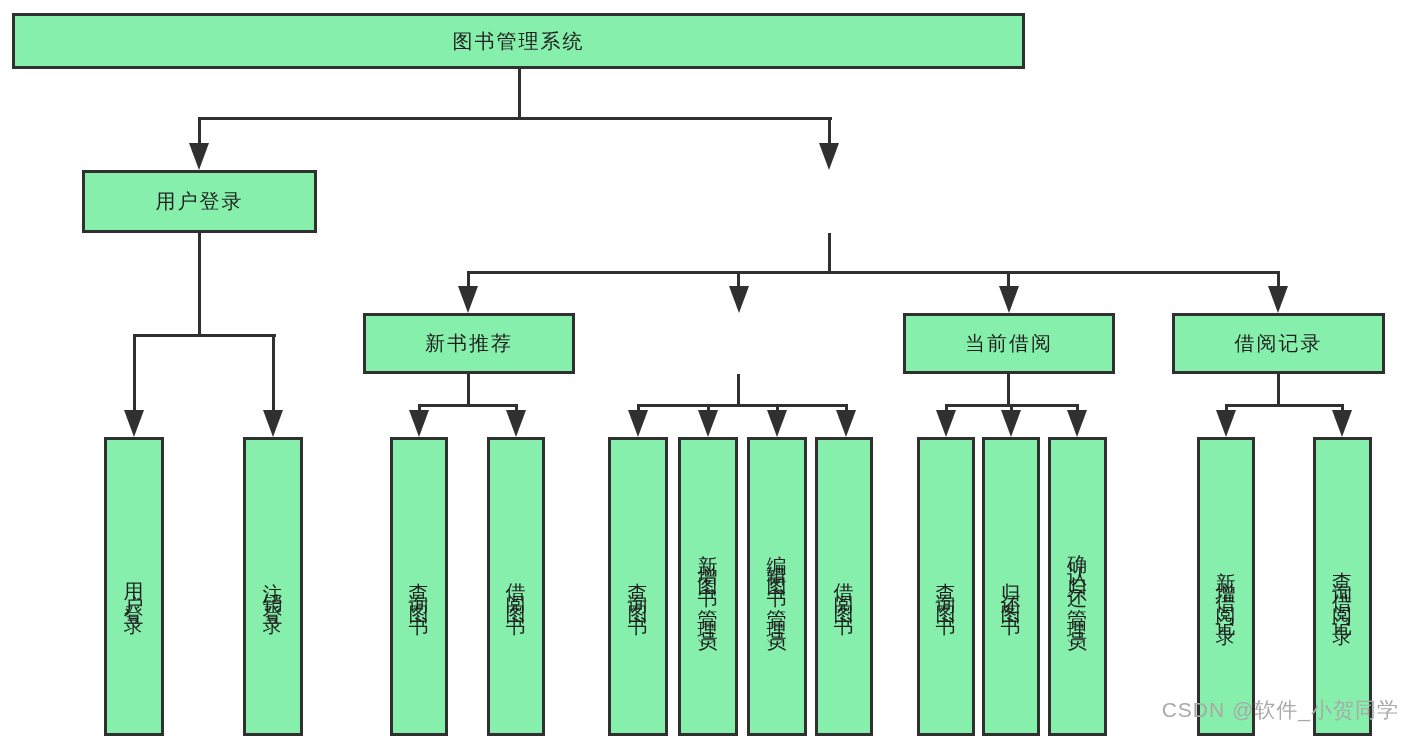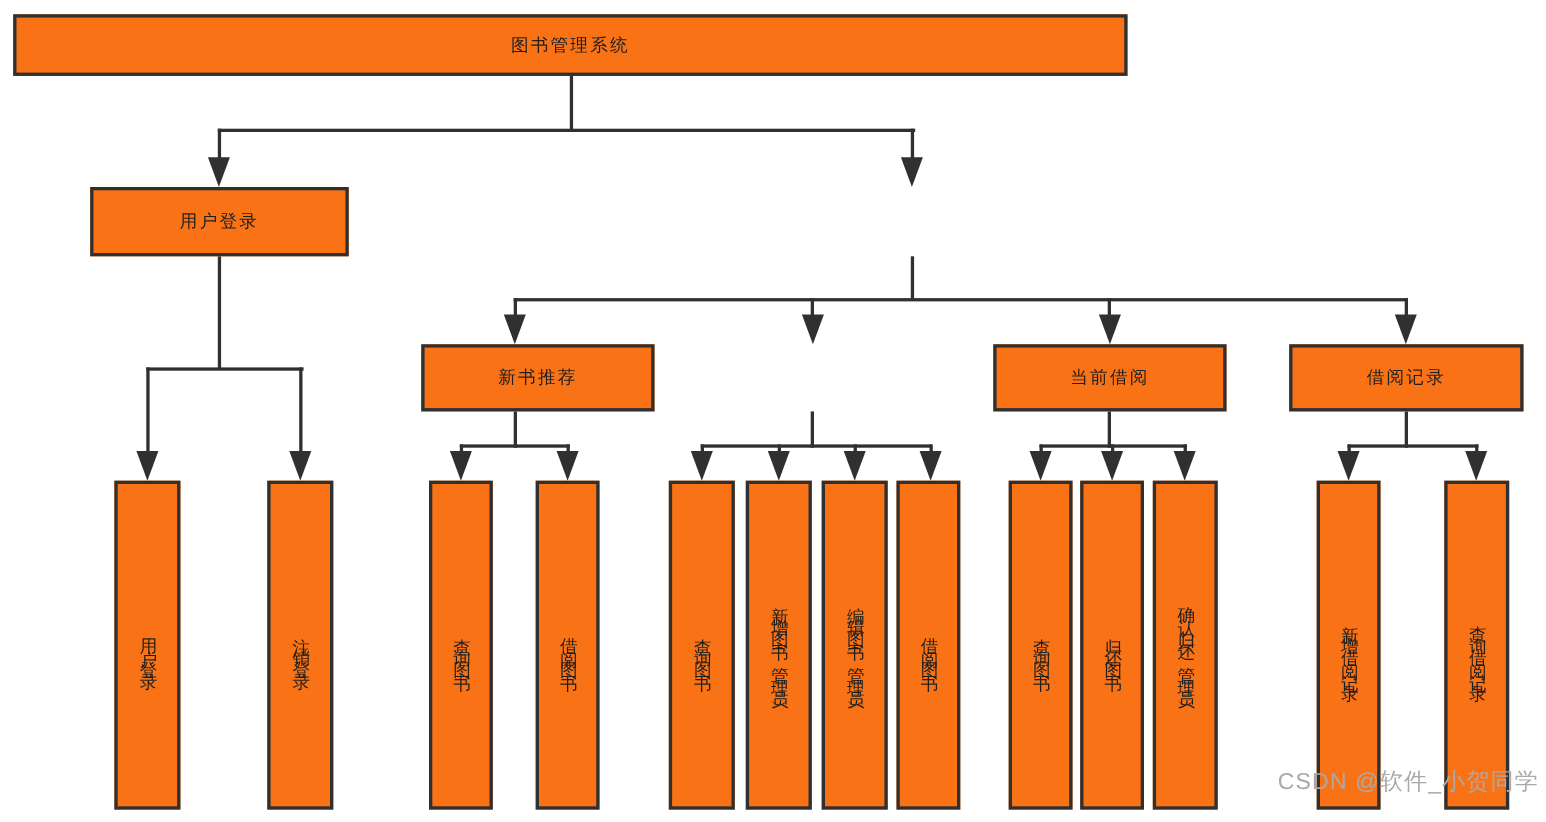--- a/index.html
+++ b/index.html
@@ -8,25 +8,25 @@
     width:1405px;height:747px;
     background:#fff;
     overflow:hidden;
     font-family:"Liberation Sans","DejaVu Sans",sans-serif;
     color:#1f1f1f;
   }
   .box{
     position:absolute;
     box-sizing:border-box;
     border:3px solid #303030;
-    background:#f97316;
+    background:#86efac;
     display:flex;
     align-items:center;
     justify-content:center;
-    font-size:16px;
+    font-size:20px;
     letter-spacing:2px;
     color:#1f1f1f;
   }
   .vbox{
     writing-mode:vertical-rl;
     text-orientation:mixed;
     letter-spacing:11px;
     line-height:1;
     padding-top:4px;
   }
@@ -108,21 +108,21 @@
   <div class="vl" style="left:1225px;top:404px;height:10px;"></div>
   <div class="ar" style="left:1216px;top:410px;"></div>
   <div class="vl" style="left:1341px;top:404px;height:10px;"></div>
   <div class="ar" style="left:1332px;top:410px;"></div>
 
   <div class="box" style="left:12px;top:13px;width:1013px;height:56px;">图书管理系统</div>
 
   <div class="box" style="left:82px;top:170px;width:235px;height:63px;">用户登录</div>
 
 
-  <div class="box" style="left:363px;top:313px;width:212px;height:61px;margin-left:20px;">新书推荐</div>
+  <div class="box" style="left:363px;top:313px;width:212px;height:61px;">新书推荐</div>
 
 
   <div class="box" style="left:1172px;top:313px;width:213px;height:61px;">借阅记录</div>
 
   <div class="box" style="left:903px;top:313px;width:212px;height:61px;">当前借阅</div>
 
   <div class="box vbox" style="left:104px;top:437px;width:60px;height:299px;">用户登录</div>
 
   <div class="box vbox" style="left:243px;top:437px;width:60px;height:299px;">注销登录</div>
 

